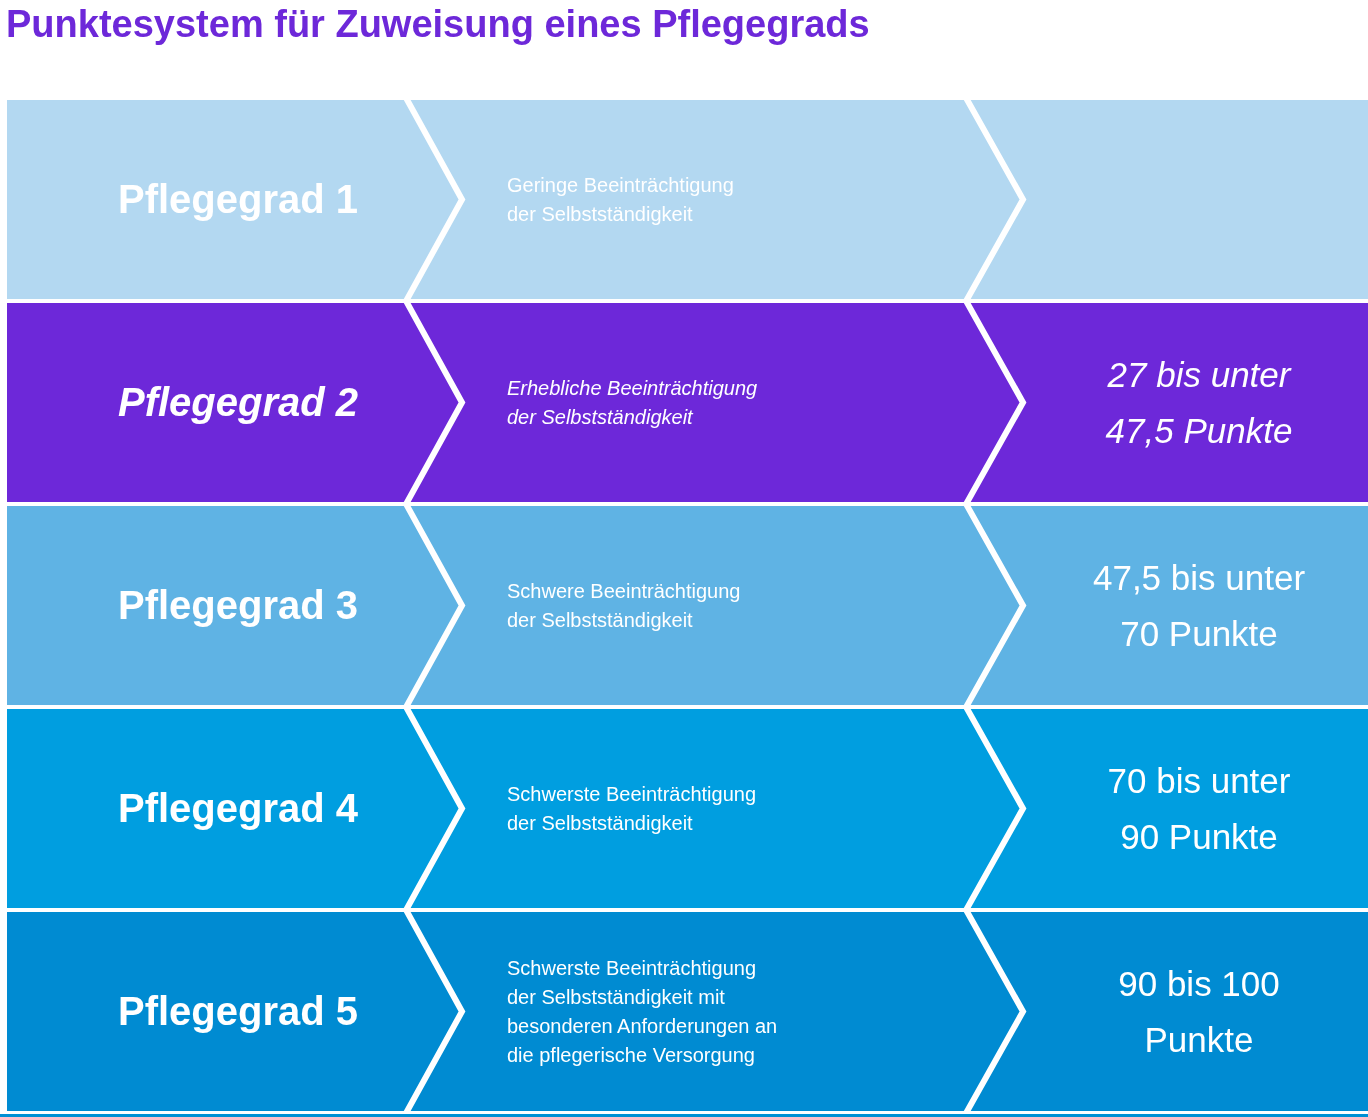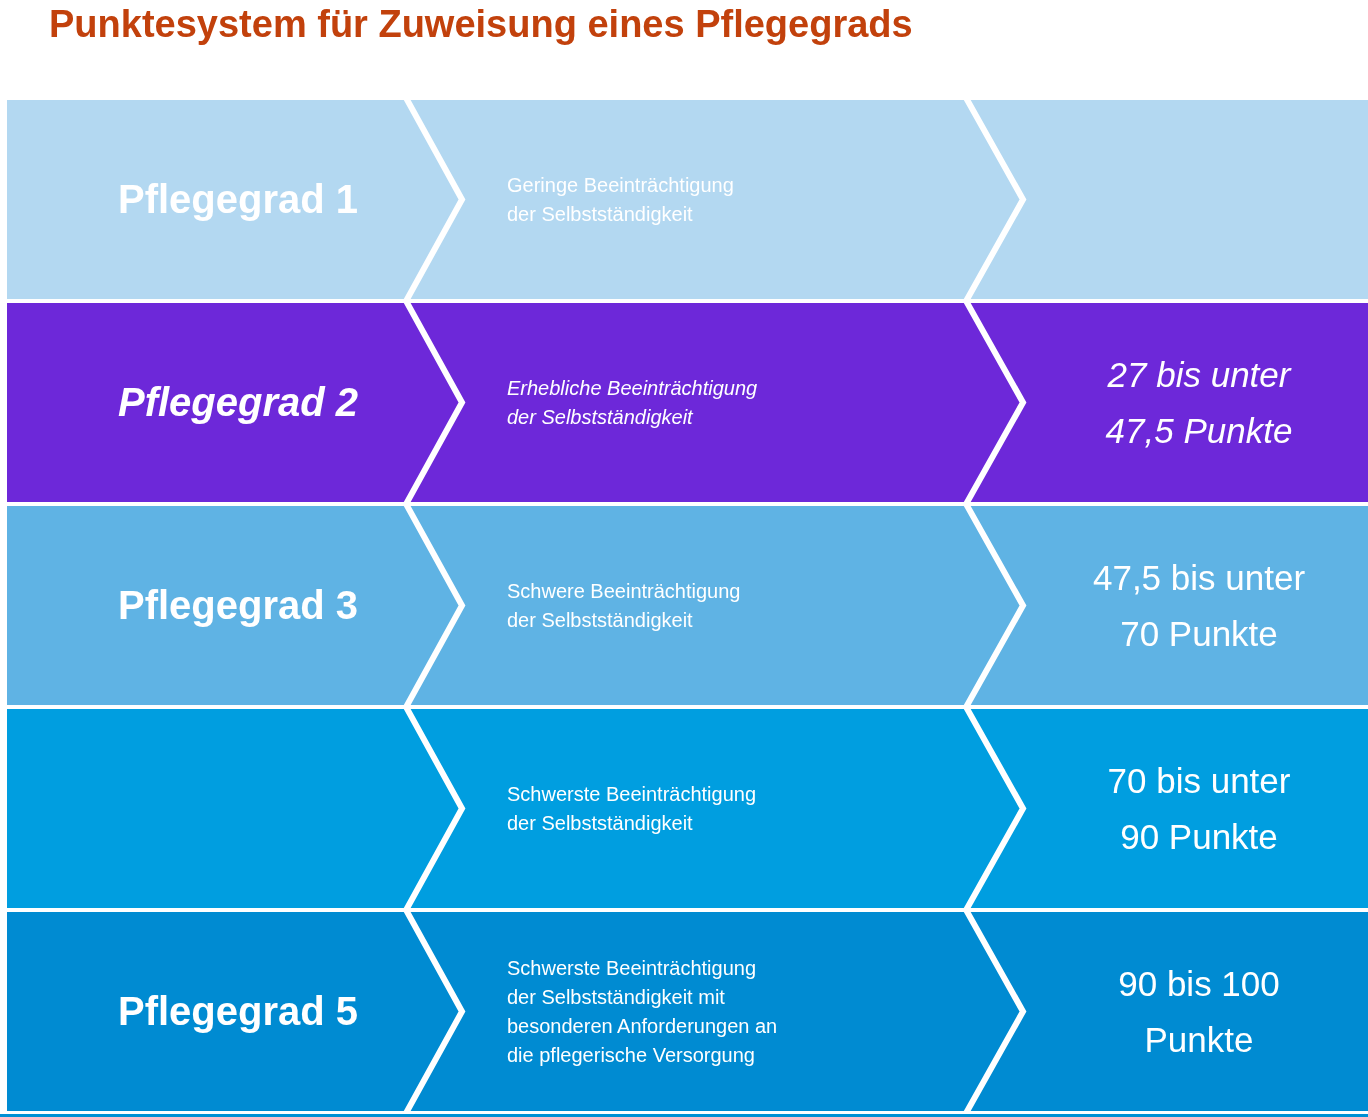--- a/index.html
+++ b/index.html
@@ -72,21 +72,21 @@
   }
   .bottom-bar {
     position: absolute;
     left: 0; bottom: 0;
     width: 1368px; height: 3px;
   }
 </style>
 </head>
 <body>
 
-<div class="page-title" style="color: #c2410c; margin-left: 43px;">Punktesystem für Zuweisung eines Pflegegrads</div>
+<div class="page-title" style="color: #6d28d9;">Punktesystem für Zuweisung eines Pflegegrads</div>
 
 <div class="rows">
 
   <div class="row" style="background-color: rgb(179, 216, 241);">
     <svg class="chev" viewBox="0 0 1368 199" preserveAspectRatio="none" aria-hidden="true">
       <polyline points="398,-4 455,99.5 398,203"></polyline>
       <polyline points="958,-4 1016,99.5 958,203"></polyline>
     </svg>
     <div class="col col-label">Pflegegrad 1</div>
     <div class="col col-desc">Geringe Beeinträchtigung
@@ -115,20 +115,21 @@
 der Selbstständigkeit</div>
     <div class="col col-points">47,5 bis unter
 70 Punkte</div>
   </div>
 
   <div class="row" style="background-color: rgb(0, 158, 224);">
     <svg class="chev" viewBox="0 0 1368 199" preserveAspectRatio="none" aria-hidden="true">
       <polyline points="398,-4 455,99.5 398,203"></polyline>
       <polyline points="958,-4 1016,99.5 958,203"></polyline>
     </svg>
+    <div class="col col-label">Pflegegrad 4</div>
     <div class="col col-desc">Schwerste Beeinträchtigung
 der Selbstständigkeit</div>
     <div class="col col-points">70 bis unter
 90 Punkte</div>
   </div>
 
   <div class="row" style="background-color: rgb(0, 139, 210);">
     <svg class="chev" viewBox="0 0 1368 199" preserveAspectRatio="none" aria-hidden="true">
       <polyline points="398,-4 455,99.5 398,203"></polyline>
       <polyline points="958,-4 1016,99.5 958,203"></polyline>

